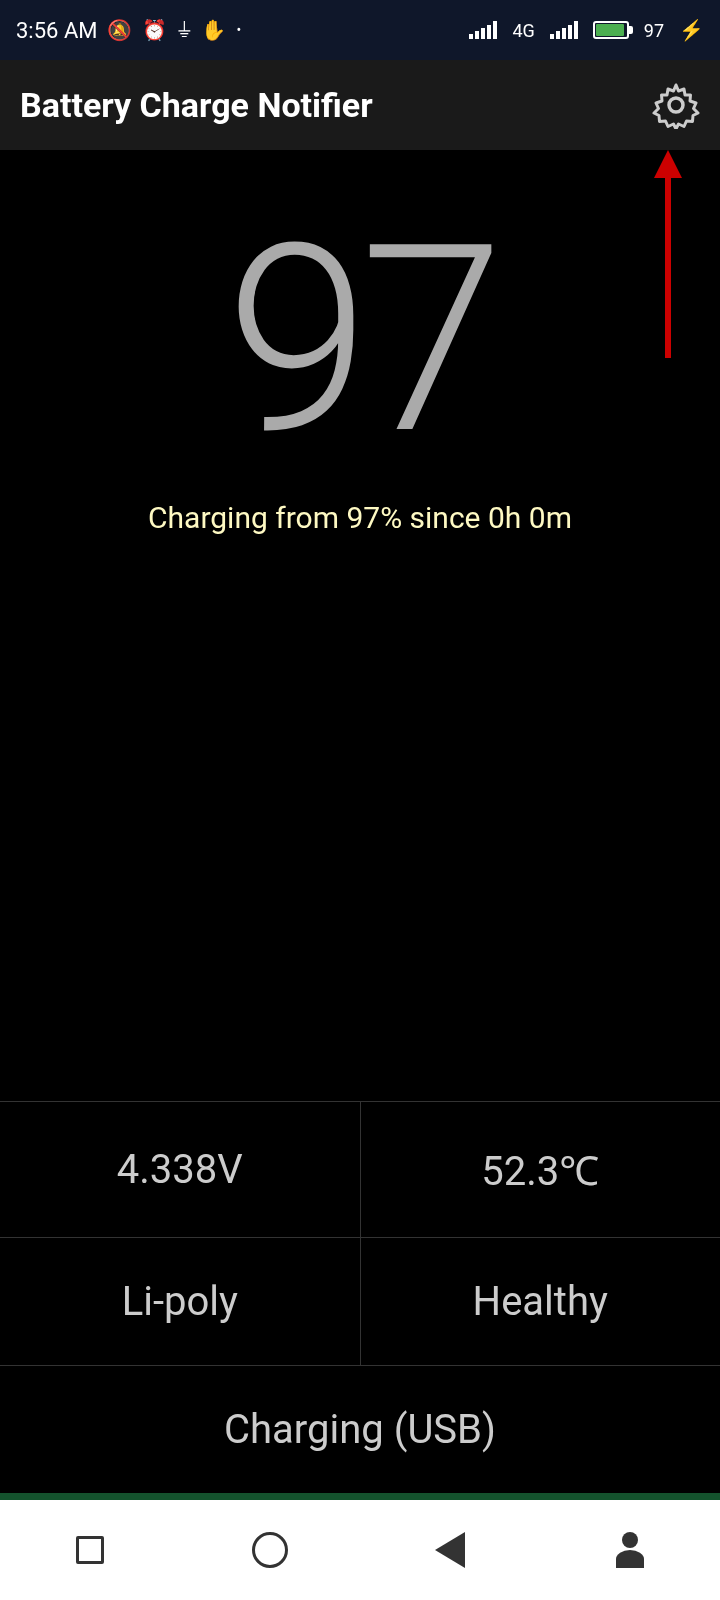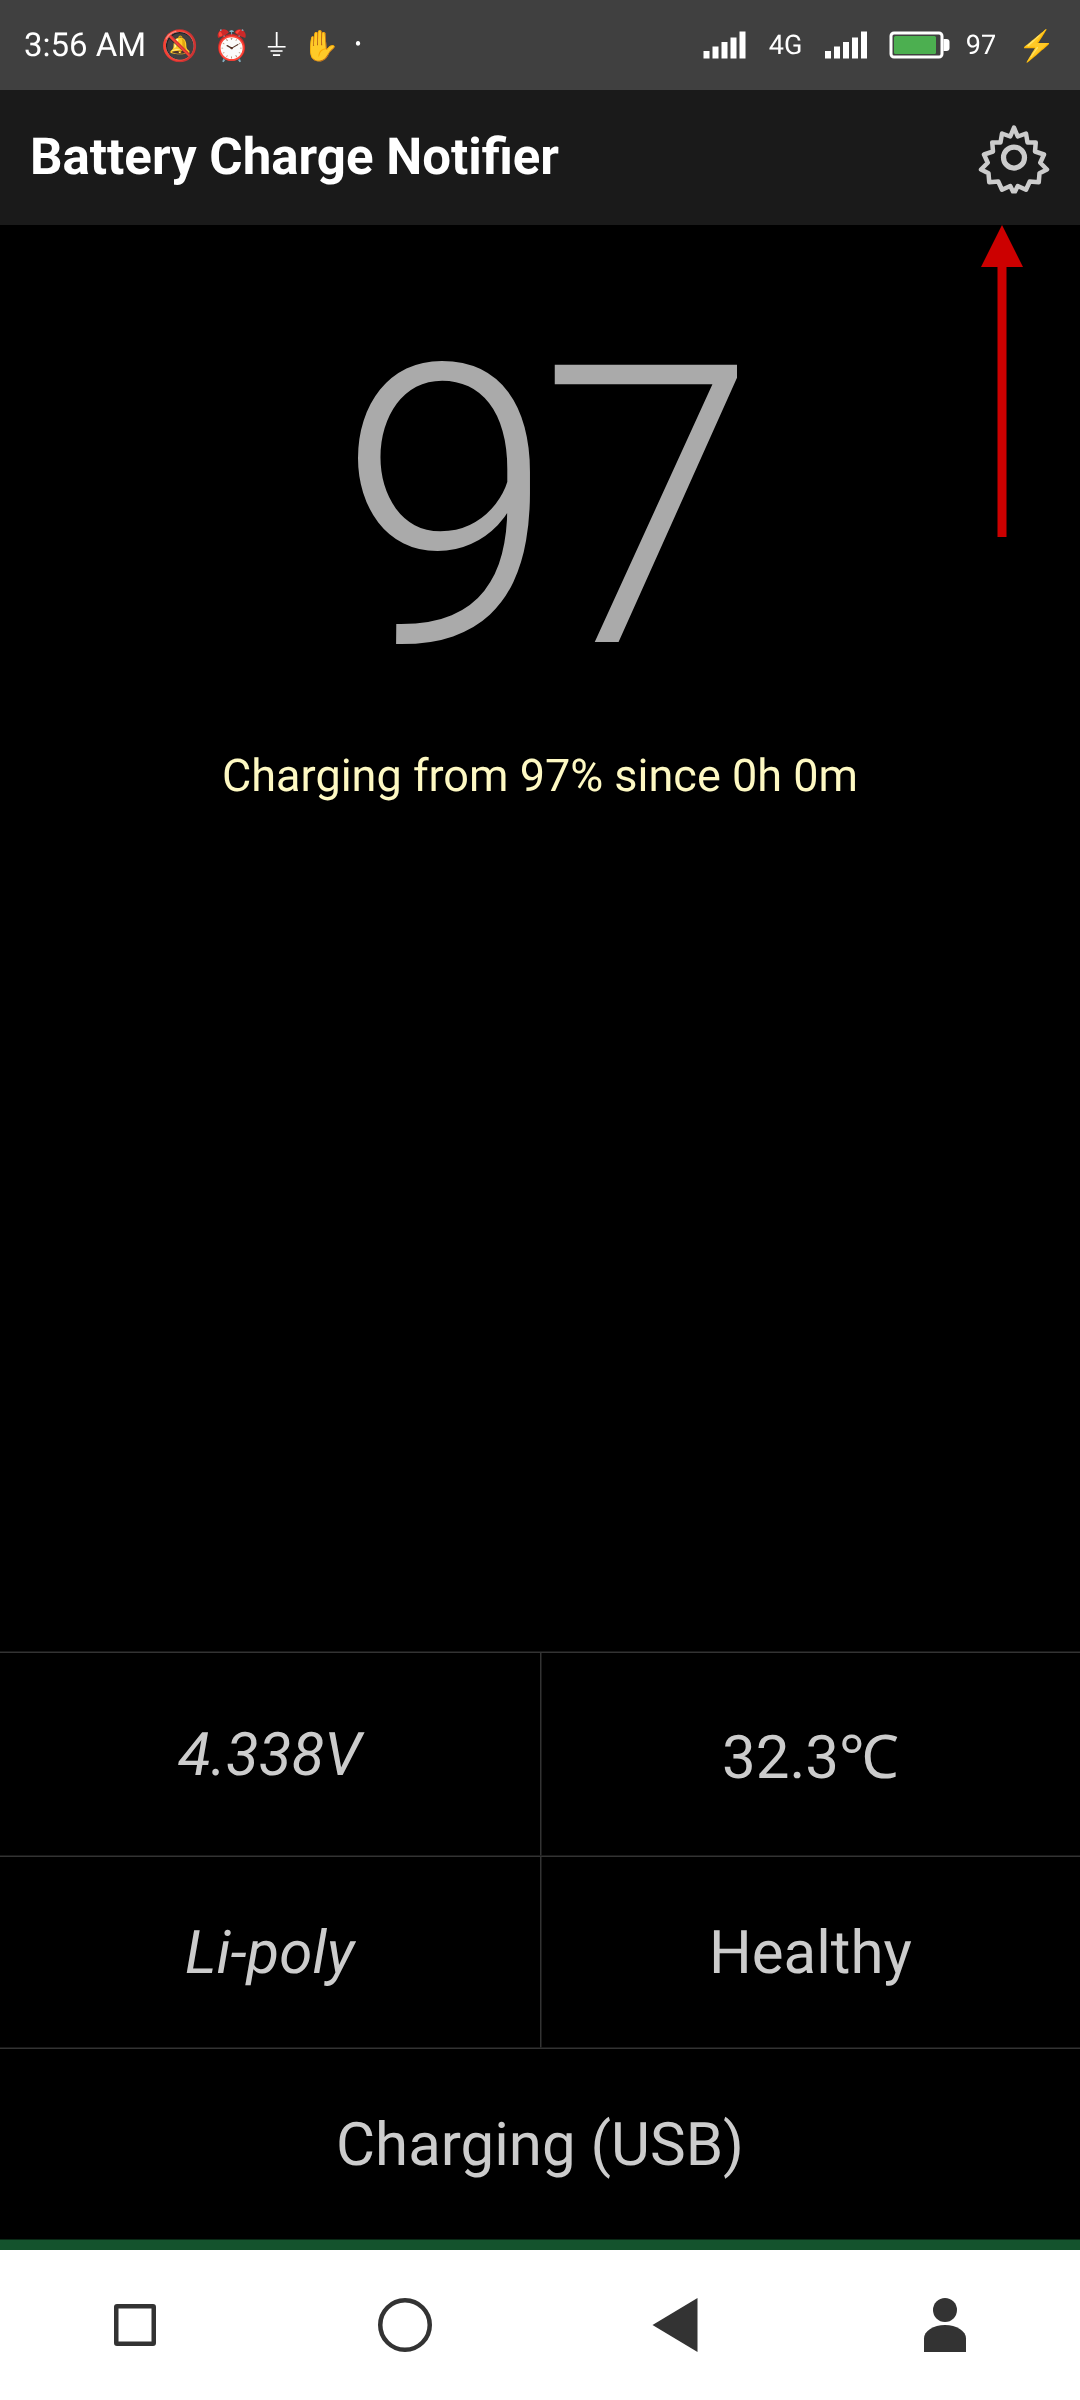--- a/index.html
+++ b/index.html
@@ -11,21 +11,21 @@
       font-family: 'Roboto', Arial, sans-serif;
       color: #fff;
       overflow: hidden;
       position: relative;
     }
 
     
     .status-bar {
       width: 100%;
       height: 60px;
-      background: #404040;
+      background: #0f172a;
       display: flex;
       align-items: center;
       justify-content: space-between;
       padding: 0 16px;
     }
     .status-left {
       display: flex;
       align-items: center;
       gap: 10px;
       font-size: 22px;
@@ -155,21 +155,20 @@
       flex: 1;
       padding: 40px 20px;
       display: flex;
       align-items: center;
       justify-content: center;
       font-size: 40px;
       color: #ccc;
     }
     .stats-cell:first-child {
       border-right: 1px solid #333;
-      font-style: italic;
     }
     .stats-row-full {
       width: 100%;
       padding: 40px 20px;
       display: flex;
       align-items: center;
       justify-content: center;
       font-size: 40px;
       color: #ccc;
       border-bottom: 7px solid #14532d;
@@ -320,21 +319,21 @@
 
     <div class="battery-percent">97</div>
 
     <div class="charging-info">Charging from 97% since 0h 0m</div>
   </div>
 
   <div class="stats-grid">
 
     <div class="stats-row">
       <div class="stats-cell">4.338V</div>
-      <div class="stats-cell">32.3℃</div>
+      <div class="stats-cell">52.3℃</div>
     </div>
 
     <div class="stats-row">
       <div class="stats-cell">Li-poly</div>
       <div class="stats-cell">Healthy</div>
     </div>
 
     <div class="stats-row-full">Charging (USB)</div>
   </div>
 </div>

